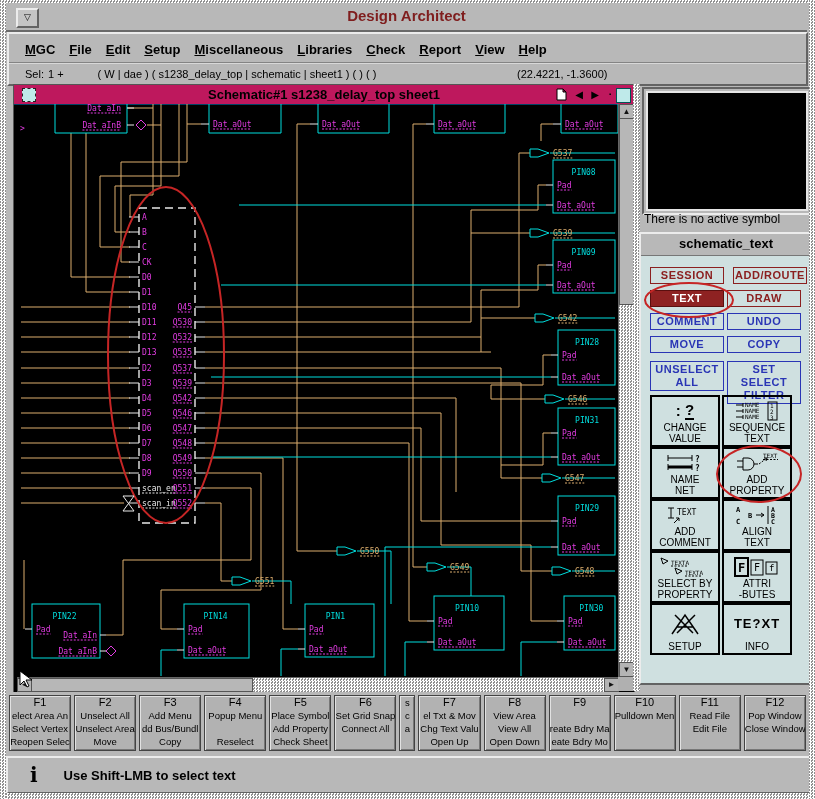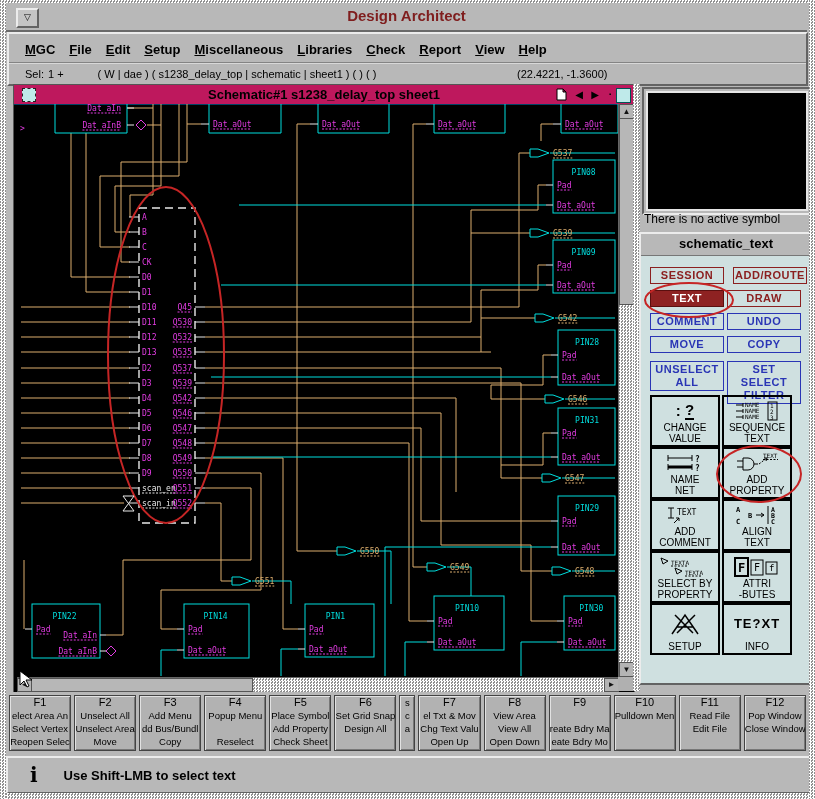--- a/index.html
+++ b/index.html
@@ -600,21 +600,21 @@
     </div>
     <div class="fk">
       <div class="fk-key">F5</div>
       <div class="fk-line">Place Symbol</div>
       <div class="fk-line">Add Property</div>
       <div class="fk-line">Check Sheet</div>
     </div>
     <div class="fk">
       <div class="fk-key">F6</div>
       <div class="fk-line">Set Grid Snap</div>
-      <div class="fk-line">Design All</div>
+      <div class="fk-line">Connect All</div>
       <div class="fk-line">&nbsp;</div>
     </div>
     <div class="fk narrow">
       <div class="fk-key"></div>
       <div class="fk-line">s</div>
       <div class="fk-line">c</div>
       <div class="fk-line">a</div>
     </div>
     <div class="fk">
       <div class="fk-key">F7</div>

